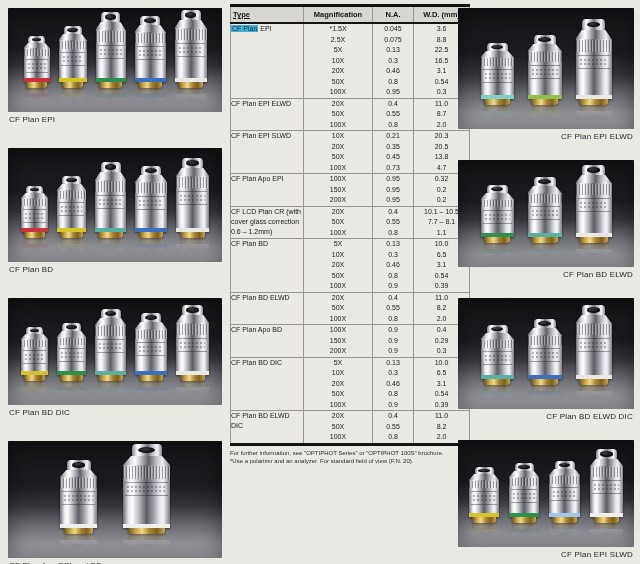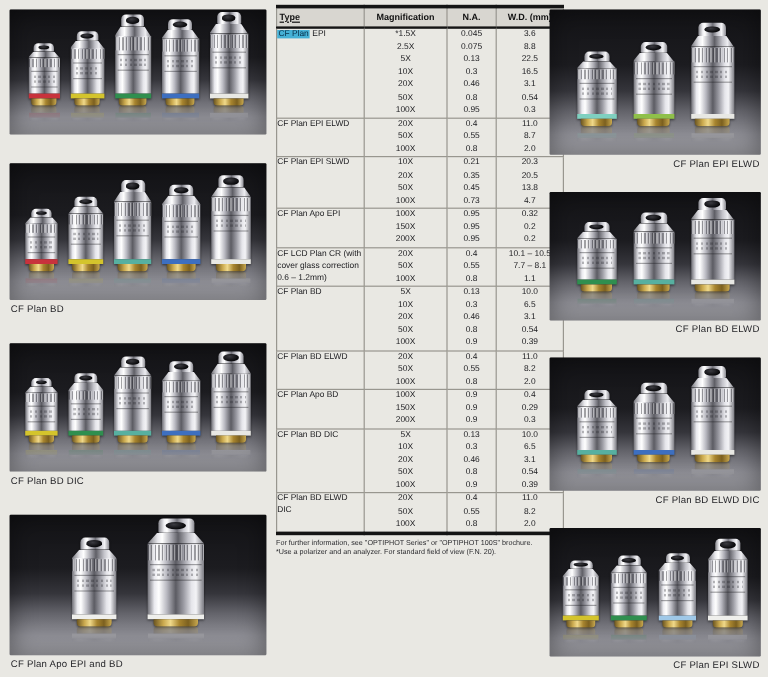--- a/index.html
+++ b/index.html
@@ -187,20 +187,21 @@
               <div class="reflwrap">
                 <div class="obj refl" style="width: 32px; height: 78px;">
                   <div class="body"></div>
                   <div class="band" style="background: rgb(232, 232, 228);"></div>
                   <div class="brass"></div>
                 </div>
               </div>
             </div>
           </div>
         </div>
+        <div class="caption">CF Plan EPI</div>
       </div>
       <div class="fig">
         <div class="photo" style="height: 114px;">
           <div class="objrow" style="gap: 9px;">
             <div class="objwrap">
               <div class="obj" style="width: 27px; height: 52px;">
                 <div class="cap" style="height: 7px; width: 17px;">
                   <div class="hole"></div>
                 </div>
                 <div class="shoulder" style="height: 5px;"></div>

